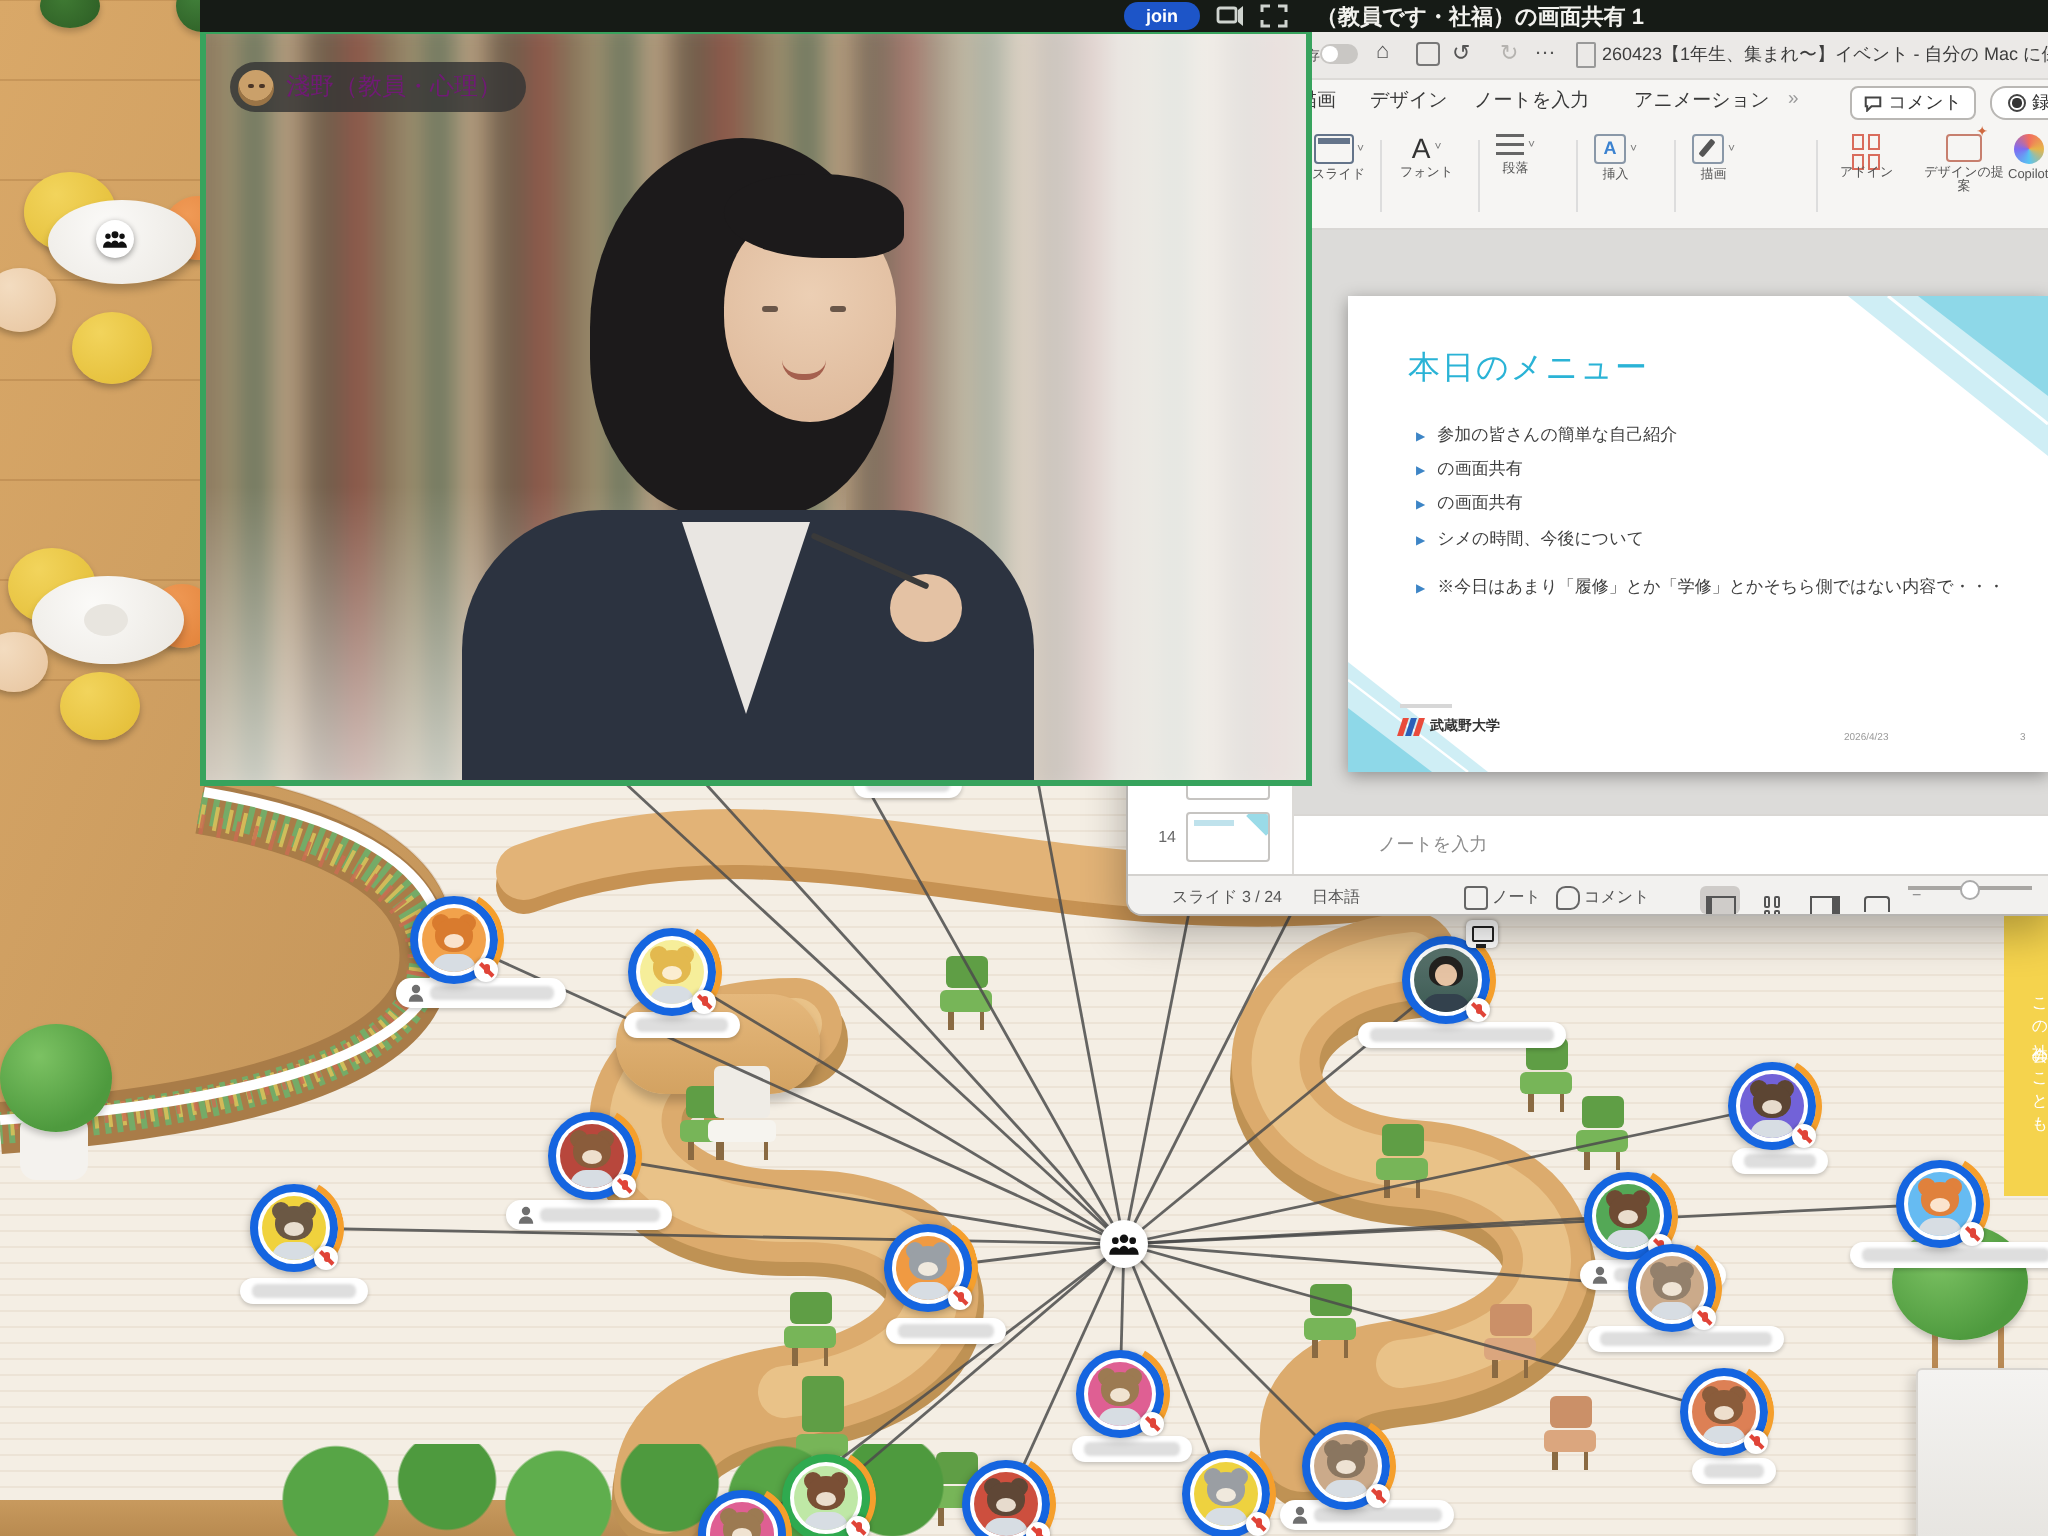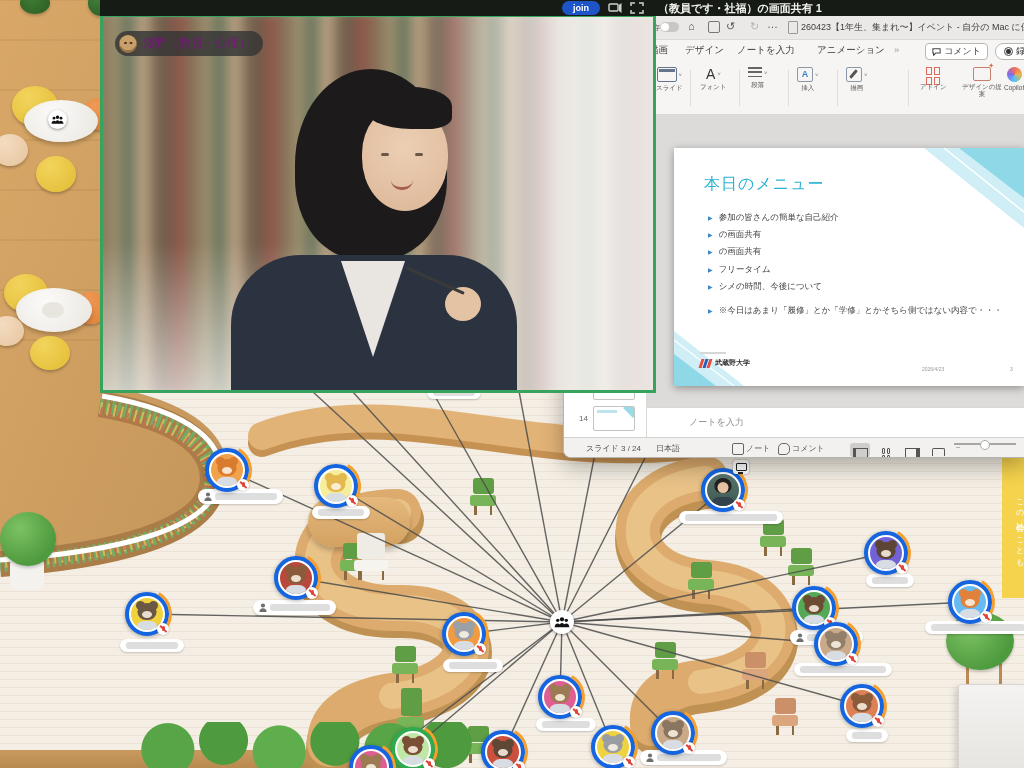--- a/index.html
+++ b/index.html
@@ -718,24 +718,20 @@
                 <li>
                   <span class="mk">▶</span>
                   <span>の画面共有</span>
                 </li>
                 <li>
                   <span class="mk">▶</span>
                   <span>の画面共有</span>
                 </li>
                 <li>
                   <span class="mk">▶</span>
-                  <span>フリータイム</span>
-                </li>
-                <li>
-                  <span class="mk">▶</span>
                   <span>シメの時間、今後について</span>
                 </li>
                 <li class="gap">
                   <span class="mk">▶</span>
                   <span>※今日はあまり「履修」とか「学修」とかそちら側ではない内容で・・・</span>
                 </li>
               </ul>
             <div id="slide-footer-logo">
               <span class="eng"></span>
               <span class="bars">

